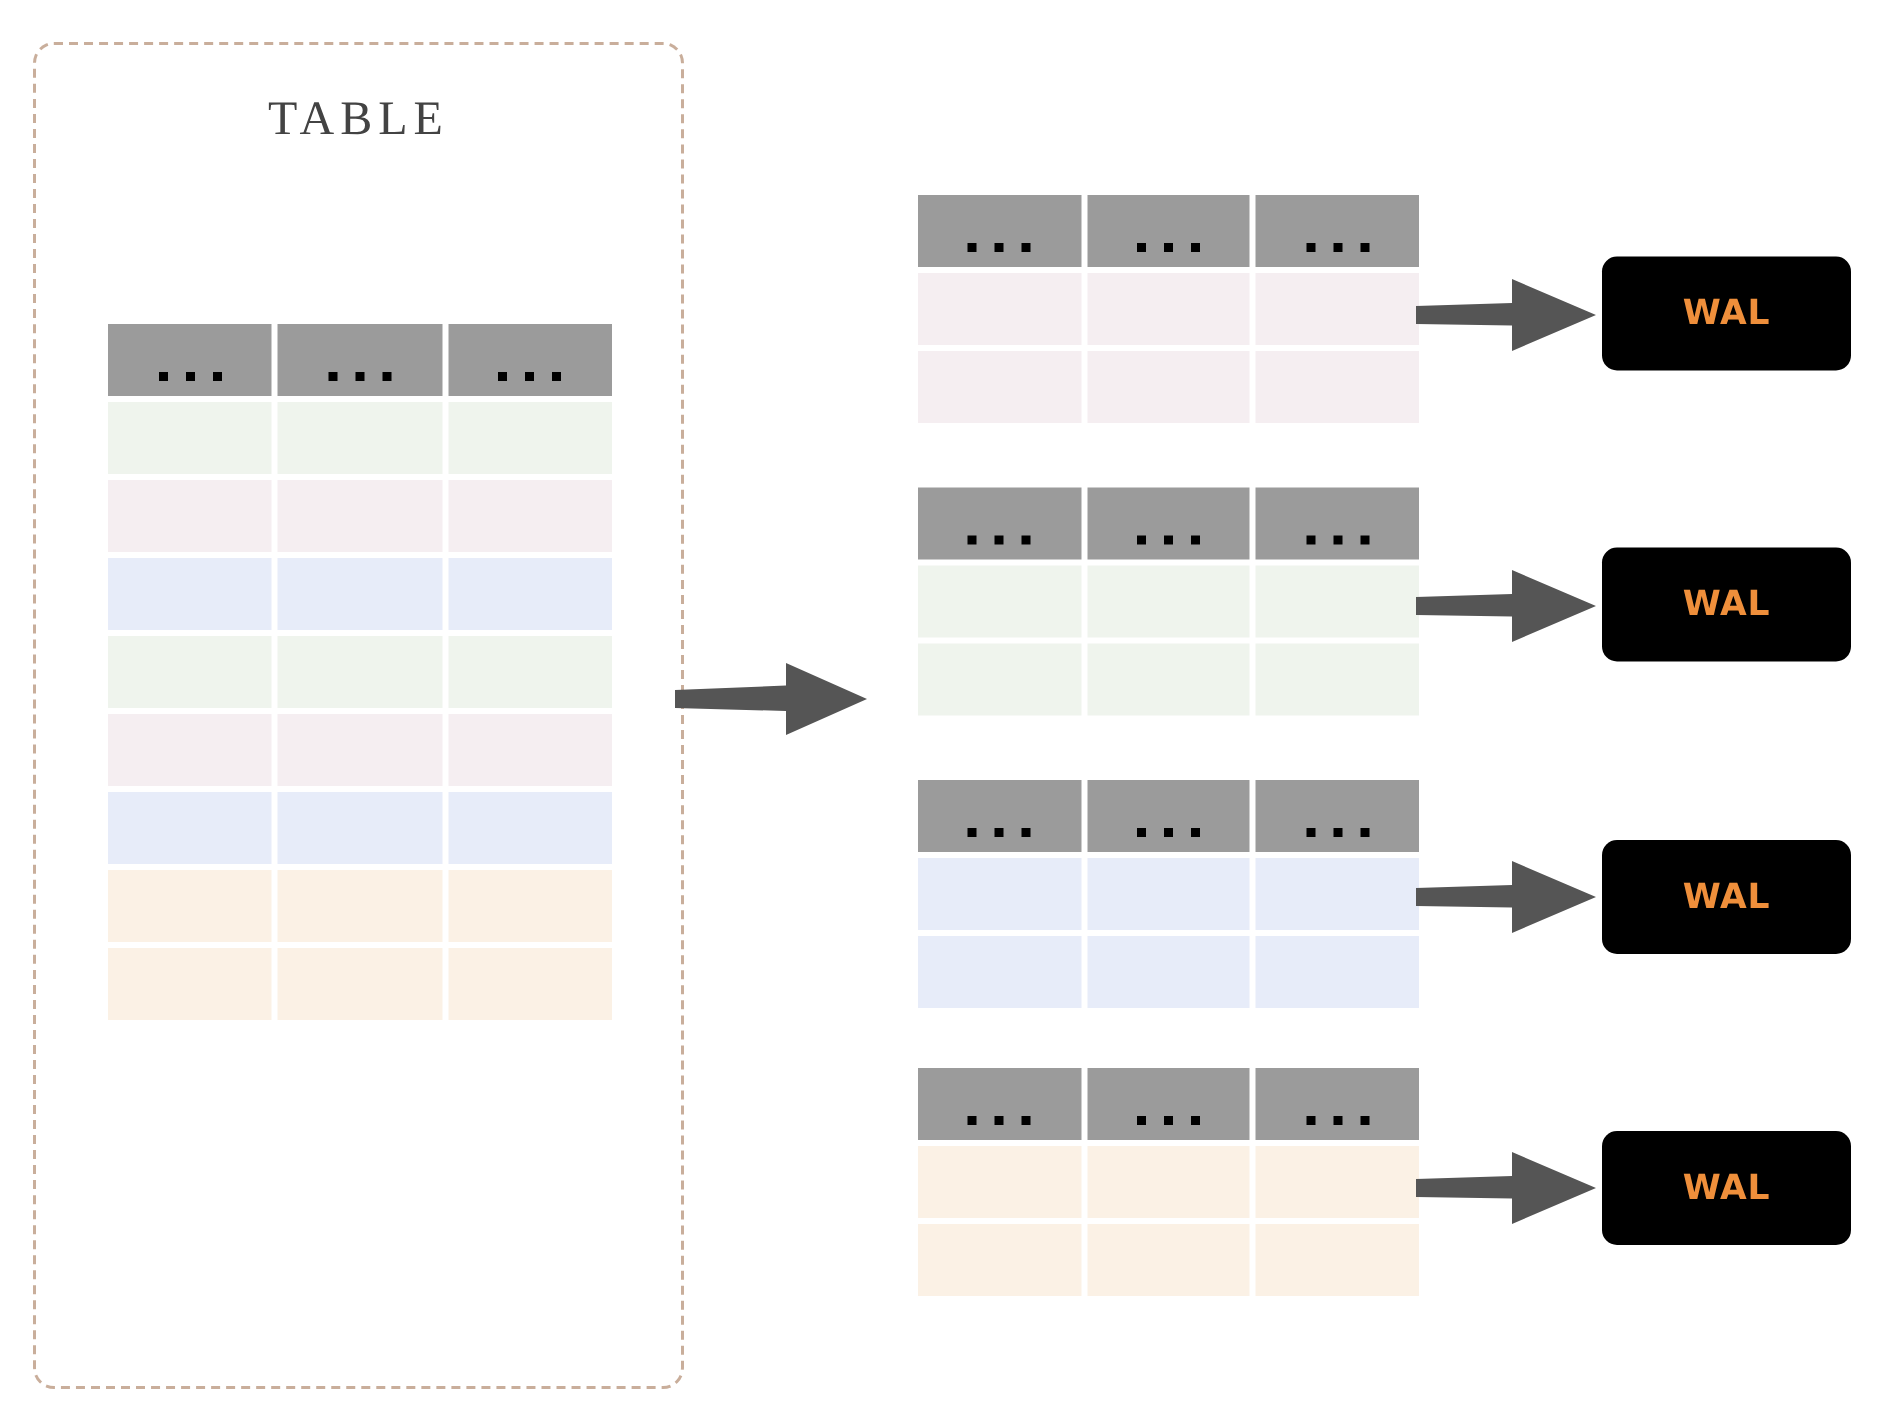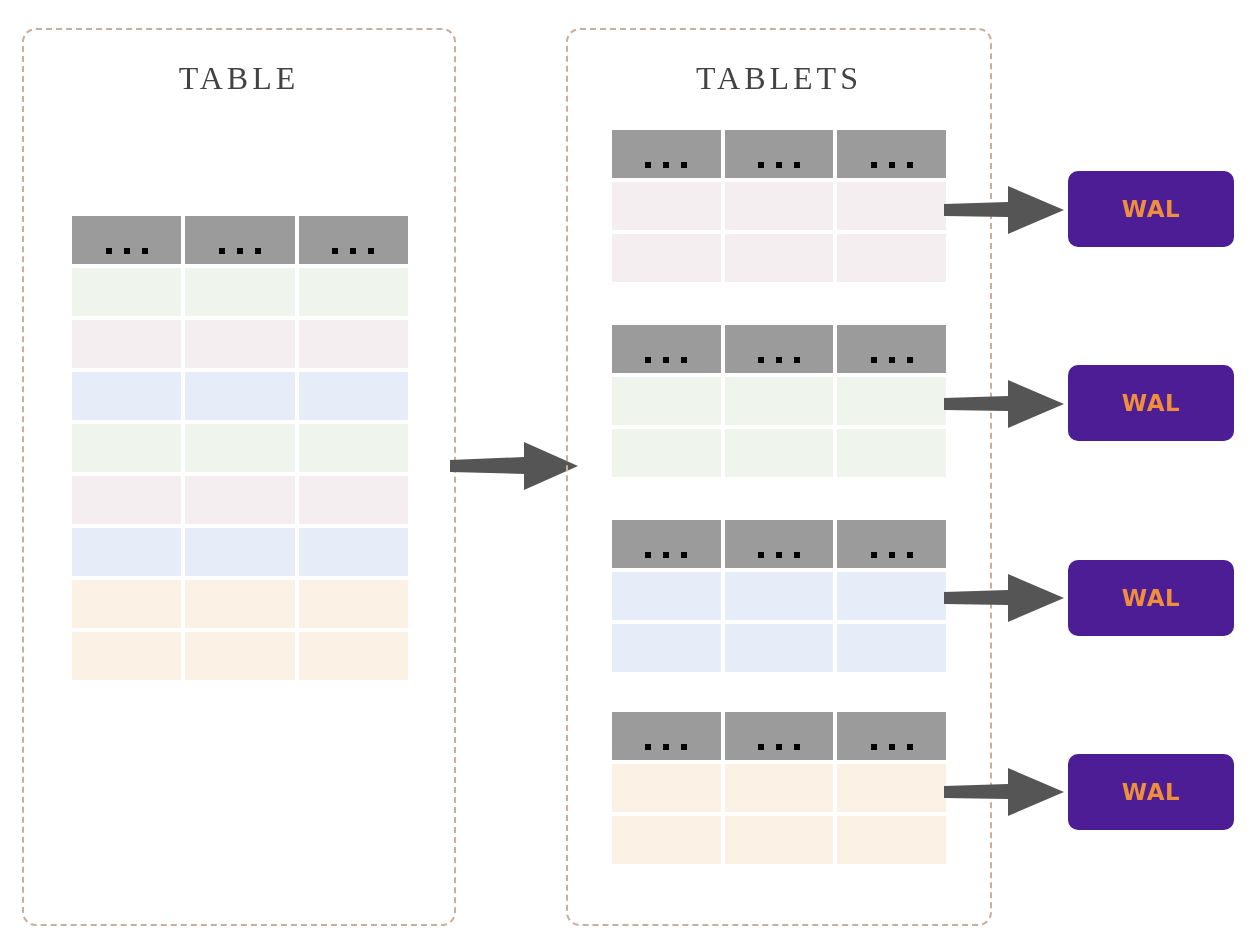--- a/index.html
+++ b/index.html
@@ -129,21 +129,21 @@
   #arrow-wal-1 { left: 944px; top: 380px; }
   #arrow-wal-2 { left: 944px; top: 574px; }
   #arrow-wal-3 { left: 944px; top: 768px; }
 
   
   .wal-box {
     position: absolute;
     left: 1068px;
     width: 166px;
     height: 76px;
-    background: #4c1d95;
+    background: #000000;
     border-radius: 10px;
     display: flex;
     align-items: center;
     justify-content: center;
     box-sizing: border-box;
   }
   .wal-label {
     color: #ef8f3b;
     font-size: 23px;
     font-weight: 700;
@@ -220,23 +220,20 @@
     <div class="cell c-orange"></div>
     <div class="cell c-orange"></div>
   </div>
 
   <div class="arrow" id="arrow-main">
     <svg width="128" height="48" viewBox="0 0 128 48" xmlns="http://www.w3.org/2000/svg">
       <polygon points="0,18 74,15 74,0 128,24 74,48 74,32 0,30" fill="#555555"></polygon>
     </svg>
   </div>
 
-  <div class="group-box tablets-group">
-    <div class="group-title">TABLETS</div>
-  </div>
 
   <div class="grid tablet-grid" id="tablet-grid-0">
     <div class="cell header">
       <span class="dots">
           <i></i>
           <i></i>
           <i></i>
         </span>
     </div>
     <div class="cell header">

